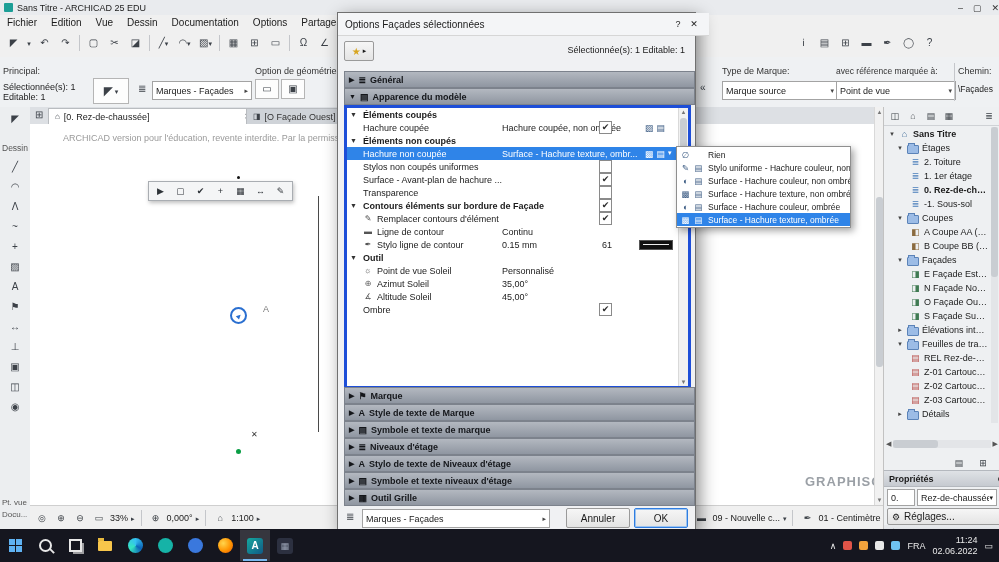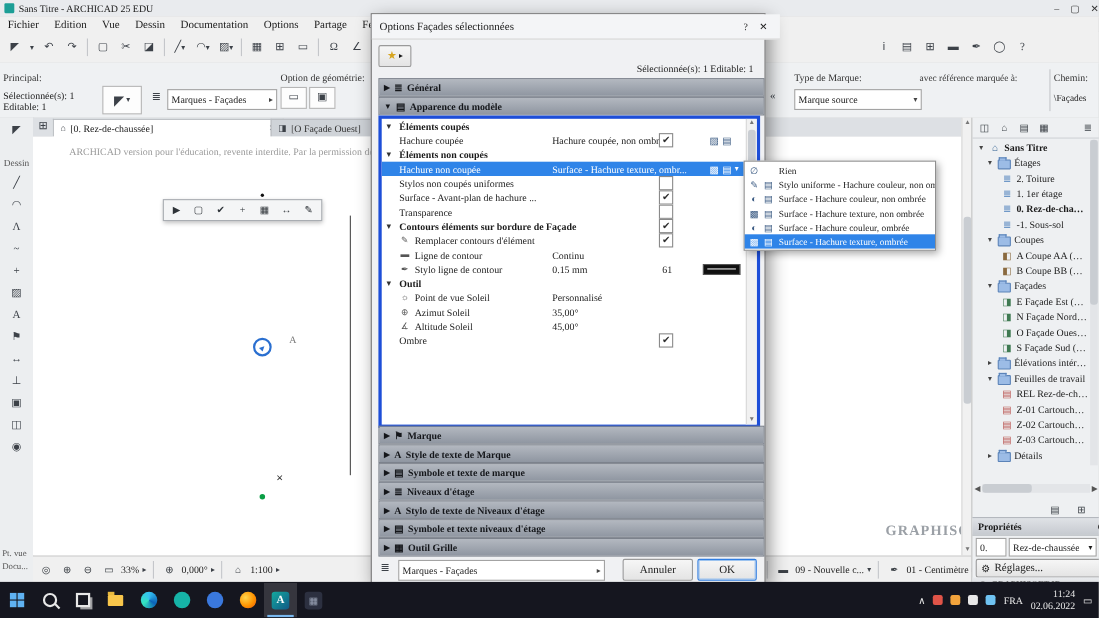--- a/index.html
+++ b/index.html
@@ -1,16 +1,16 @@
 <!DOCTYPE html>
 <html><head>
 <meta charset="utf-8">
 <style>
   html,body{margin:0;padding:0;background:#3a3a3a;font-family:"Liberation Sans",sans-serif;}
-  #app{position:relative;width:999px;height:562px;background:#f0f0f0;overflow:hidden;font-size:10px;color:#1b1b1b;font-family:Liberation Serif, serif;}
+  #app{position:relative;width:999px;height:562px;background:#f0f0f0;overflow:hidden;font-size:10px;color:#1b1b1b;}
   .a{position:absolute;}
   .f{display:flex;align-items:center;}
   .nw{white-space:nowrap;}
   .ic{font-size:10px;line-height:1;display:inline-block;text-align:center;color:#3c4148;}
   .tb{width:21px;height:20px;display:inline-flex;align-items:center;justify-content:center;border-radius:2px;color:#333;}
   .vsep{width:1px;height:16px;background:#c4c6ca;margin:0 3px;}
   
   #titlebar{left:0;top:0;width:999px;height:15px;background:#e9ebee;font-size:9px;padding:0 4px;gap:4px;display:flex;align-items:center;border-bottom:1px solid #d8d8d8;}
   .appic{width:9px;height:9px;background:#1c9e96;border-radius:1px;}
   .wctl{margin-left:auto;display:flex;gap:10px;font-size:9px;color:#333;padding-right:4px;}
@@ -248,20 +248,24 @@
           <span class="ic">▣</span>
         </span>
     </div>
     <span class="a ic" style="left:700px;top:26px">«</span>
     <span class="a lbl" style="left:722px;top:9px">Type de Marque:</span>
     <div class="a combo" style="left:722px;top:24px;width:108px">
       <span class="nw">Marque source</span>
       <span class="arr">▾</span>
     </div>
     <span class="a lbl nw" style="left:836px;top:9px;width:118px;overflow:hidden;font-size:8.5px">avec référence marquée à:</span>
+    <div class="a combo" style="left:836px;top:24px;width:112px">
+      <span class="nw">Point de vue</span>
+      <span class="arr">▾</span>
+    </div>
     <span class="a" style="left:954px;top:6px;width:1px;height:38px;background:#c4c6ca"></span>
     <span class="a lbl" style="left:958px;top:9px">Chemin:</span>
     <span class="a nw" style="left:958px;top:27px;font-size:8.5px">\Façades</span>
   </div>
 
   <div id="leftbar" class="a">
     <span class="ltool" style="top:4px">
         <span class="ic">◤</span>
       </span>
     <span class="a" style="left:0;top:36px;width:30px;text-align:center;font-size:8.5px;color:#555">Dessin</span>
@@ -562,21 +566,21 @@
       <span>Options Façades sélectionnées</span>
       <span style="margin-left:auto" class="f">
         <span class="dctl">?</span>
         <span class="dctl">✕</span>
       </span>
     </div>
     <div class="a f btn" style="left:6px;top:28px;width:28px;height:18px;gap:2px">
       <span style="color:#d7a520;font-size:10px">★</span>
       <span style="font-size:7px">▸</span>
     </div>
-    <span class="a nw" style="right:10px;top:44px;font-size:9px">Sélectionnée(s): 1 Editable: 1</span>
+    <span class="a nw" style="right:10px;top:32px;font-size:9px">Sélectionnée(s): 1 Editable: 1</span>
 
     <div class="secbar" style="top:58px">
       <span class="tri">▶</span>
       <span class="sic">≣</span>
       <span>Général</span>
     </div>
     <div class="secbar" style="top:75px">
       <span class="tri">▼</span>
       <span class="sic">▤</span>
       <span>Apparence du modèle</span>

